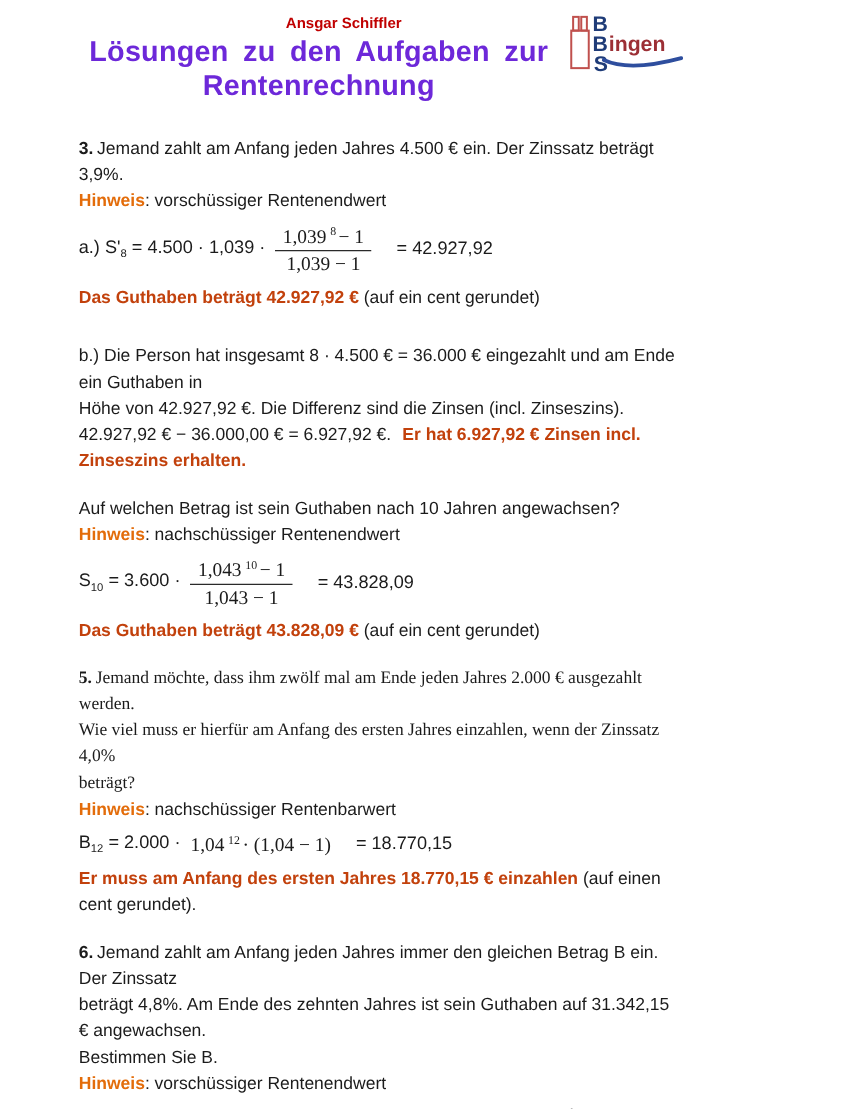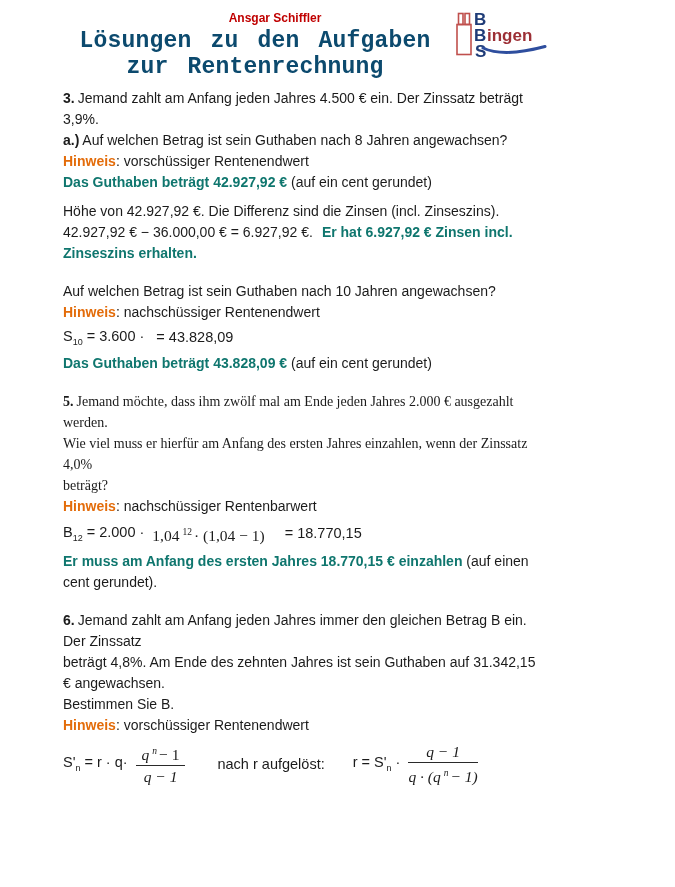--- a/index.html
+++ b/index.html
@@ -10,33 +10,33 @@
   .content { padding:6px 14px 0 63px; }
 
   
   .doc-header { position:relative; min-height:64px; }
   .author {
     text-align:center; color:#c00000; font-weight:bold; font-size:12px;
     padding-top:5px; margin-right:60px;
   }
   .title {
     margin:3px 100px 0 0; text-align:center;
-    font-family:Liberation Mono, monospace; font-weight:bold; font-size:23px;
-    color:#0c4a6e; word-spacing:5px; letter-spacing:0.2px;
+    font-family:Liberation Sans, sans-serif; font-weight:bold; font-size:23px;
+    color:#6d28d9; word-spacing:5px; letter-spacing:0.2px;
   }
   .logo { position:absolute; top:2px; right:-4px; width:104px; height:56px; }
   .logo text { font-family:"Liberation Sans", sans-serif; font-weight:bold; }
 
   
   .line { font-size:14px; line-height:21px; }
-  .para { margin-top:8px; }
+  .para { margin-top:26px; }
   .marker { font-weight:bold; margin-right:3px; }
   .hint { }
   .hint-label { color:#E36C0A; font-weight:bold; }
-  .teal { color:#0f766e; font-weight:bold; }
+  .teal { color:#c2410c; font-weight:bold; }
   .gap-left { margin-left:9px; }
 
   
   .eq { display:flex; align-items:center; font-size:14.5px; margin:5px 0 6px; }
   .eq sub { font-size:9px; }
   .eq-result { margin-left:12px; }
   .frac {
     display:inline-block; text-align:center; margin:0 8px;
     font-family:"Liberation Serif", serif; font-size:15.5px; line-height:19px;
   }
@@ -64,47 +64,59 @@
         <text x="27" y="17" font-size="17" fill="#1F3C78">B</text>
         <text x="27" y="33" font-size="17" fill="#1F3C78">B</text>
         <text x="28" y="49" font-size="17" fill="#1F3C78">S</text>
         <text x="40" y="33" font-size="17" fill="#9C2F35">ingen</text>
         <path d="M 36 40 C 50 46.5, 70 46, 98 38.5" fill="none" stroke="#2E4E9E" stroke-width="3" stroke-linecap="round"></path>
       </svg>
     </div>
 
     <div class="para">
       <div class="line"><span class="marker">3.</span><span>Jemand zahlt am Anfang jeden Jahres 4.500 € ein. Der Zinssatz beträgt 3,9%.</span></div>
-      <div class="line"><span class="marker">a.)</span><span>Auf welchen Betrag ist sein Guthaben nach 8 Jahren angewachsen?</span></div>
     </div>
 
     <div class="line hint">
       <span class="hint-label">Hinweis</span><span>: vorschüssiger Rentenendwert</span>
     </div>
 
+    <div class="eq">
+      <span><span>a.) S'</span><sub>8</sub>&nbsp;<span>= 4.500 · 1,039 ·</span></span>
+      <span class="frac">
+        <span class="num"><span>1,039</span><sup>8</sup><span>− 1</span></span>
+        <span class="den">1,039 − 1</span>
+      </span>
+      <span class="eq-result">=  42.927,92</span>
+    </div>
 
     <div class="line">
       <span class="teal">Das Guthaben beträgt 42.927,92 €</span> <span>(auf ein cent gerundet)</span>
     </div>
 
     <div class="para">
+      <div class="line"><span>b.)</span> <span>Die Person hat insgesamt 8 · 4.500 € = 36.000 € eingezahlt und am Ende ein Guthaben in</span></div>
       <div class="line">Höhe von 42.927,92 €. Die Differenz sind die Zinsen (incl. Zinseszins).</div>
       <div class="line"><span>42.927,92 €  − 36.000,00 € = 6.927,92 €.</span><span class="teal gap-left">Er hat 6.927,92 €  Zinsen incl. Zinseszins erhalten.</span></div>
     </div>
 
     <div class="para" style="margin-top:17px;">
       <div class="line">Auf welchen Betrag ist sein Guthaben nach 10 Jahren angewachsen?</div>
     </div>
 
     <div class="line hint">
       <span class="hint-label">Hinweis</span><span>: nachschüssiger Rentenendwert</span>
     </div>
 
     <div class="eq">
       <span><span>S</span><sub>10</sub>&nbsp;<span>= 3.600 ·</span></span>
+      <span class="frac">
+        <span class="num"><span>1,043</span><sup>10</sup><span>− 1</span></span>
+        <span class="den">1,043 − 1</span>
+      </span>
       <span class="eq-result">=  43.828,09</span>
     </div>
 
     <div class="line">
       <span class="teal">Das Guthaben beträgt 43.828,09 €</span> <span>(auf ein cent gerundet)</span>
     </div>
 
     <div class="para" style="margin-top:17px;font-family:Liberation Serif, serif;">
       <div class="line"><span class="marker">5.</span><span>Jemand möchte, dass ihm zwölf mal am Ende jeden Jahres 2.000 € ausgezahlt werden.</span></div>
       <div class="line">Wie viel muss er hierfür am Anfang des ersten Jahres einzahlen, wenn der Zinssatz 4,0%</div>

